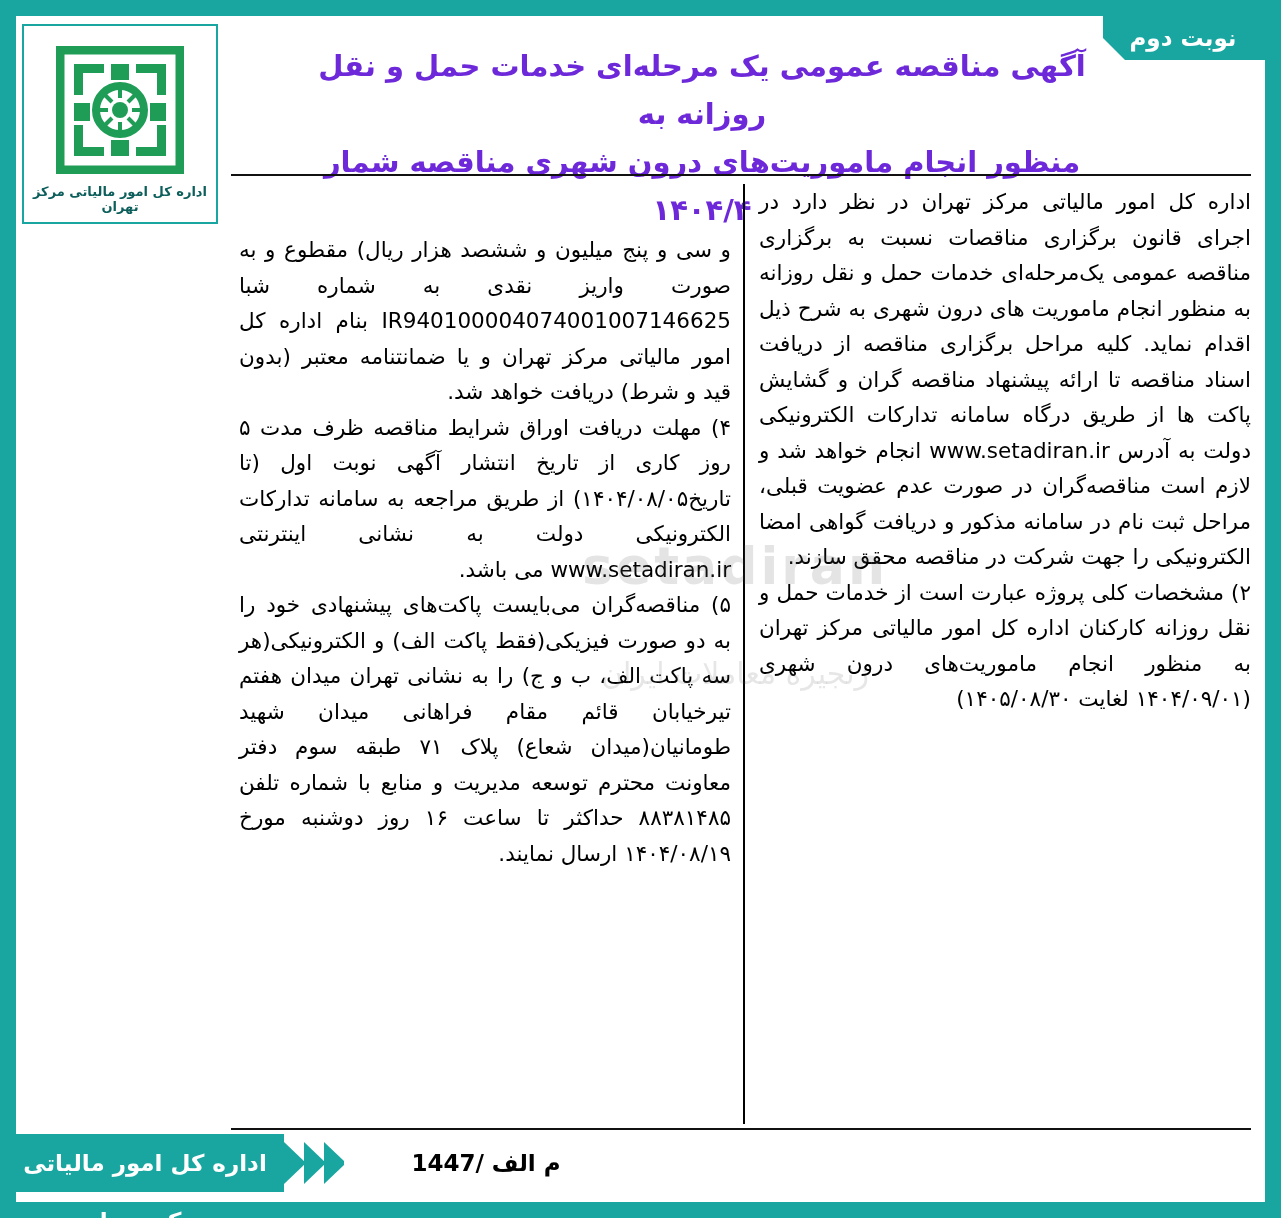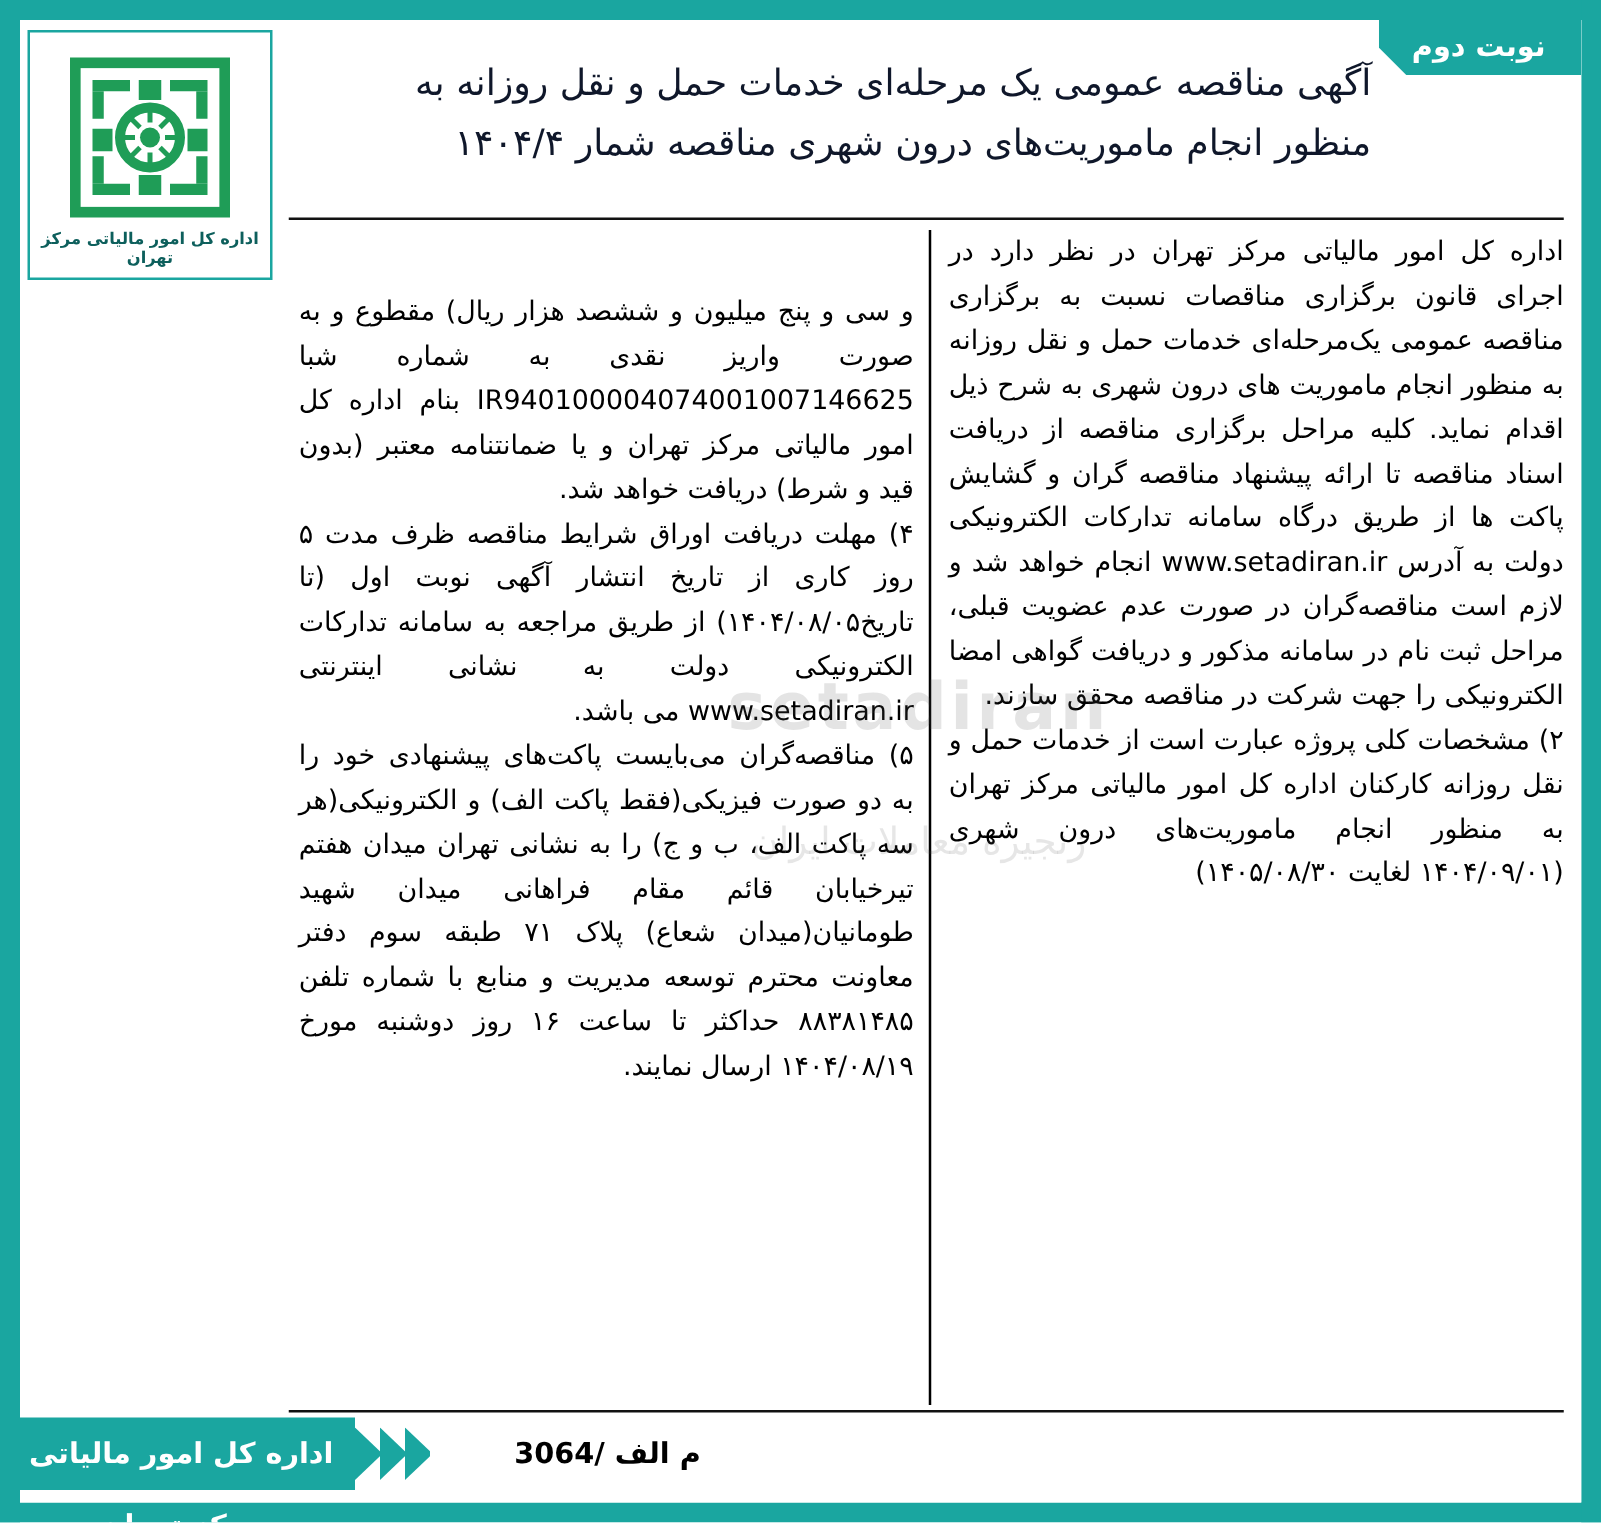--- a/index.html
+++ b/index.html
@@ -88,25 +88,25 @@
     font-size: 23px;
     font-weight: bold;
     line-height: 36px;
     direction: rtl;
   }
   .title-block {
     position: absolute;
     top: 26px;
     right: 168px;
     width: 790px;
-    text-align: right;
-    direction: rtl;
-    color: #0f172a;
+    text-align: center;
+    direction: rtl;
+    color: #6d28d9;
     font-size: 29px;
-    font-weight: normal;
+    font-weight: bold;
     line-height: 48px;
     letter-spacing: -0.3px;
   }
   .logo-box {
     position: absolute;
     top: 8px;
     left: 6px;
     width: 196px;
     height: 200px;
     border: 2px solid #1aa6a0;
@@ -359,21 +359,21 @@
         <p>۵) مناقصه‌گران می‌بایست پاکت‌های پیشنهادی خود را به دو صورت فیزیکی(فقط پاکت الف) و الکترونیکی(هر سه پاکت الف، ب و ج) را به نشانی تهران میدان هفتم تیرخیابان قائم مقام فراهانی میدان شهید طومانیان(میدان شعاع) پلاک ۷۱ طبقه سوم دفتر معاونت محترم توسعه مدیریت و منابع با شماره تلفن ۸۸۳۸۱۴۸۵ حداکثر تا ساعت ۱۶ روز دوشنبه مورخ ۱۴۰۴/۰۸/۱۹ ارسال نمایند.</p>
       </div>
     </div>
 
     <div class="watermark">setadiran</div>
     <div class="watermark2">زنجیره معاملات ایران</div>
 
     <div class="hr-bottom"></div>
 
     <div class="footer">
-      <div class="footer-center">م الف /3064</div>
+      <div class="footer-center">م الف /1447</div>
       <div class="footer-arrows">
         <svg viewBox="0 0 60 42" width="60" height="42" aria-hidden="true">
           <polygon points="0,0 22,21 0,42" fill="#1aa6a0"></polygon>
           <polygon points="20,0 42,21 20,42" fill="#1aa6a0"></polygon>
           <polygon points="40,0 62,21 40,42" fill="#1aa6a0"></polygon>
         </svg>
       </div>
       <div class="footer-left-strip"></div>
       <div class="footer-left-text">اداره کل امور مالیاتی مرکز تهران</div>
     </div>

